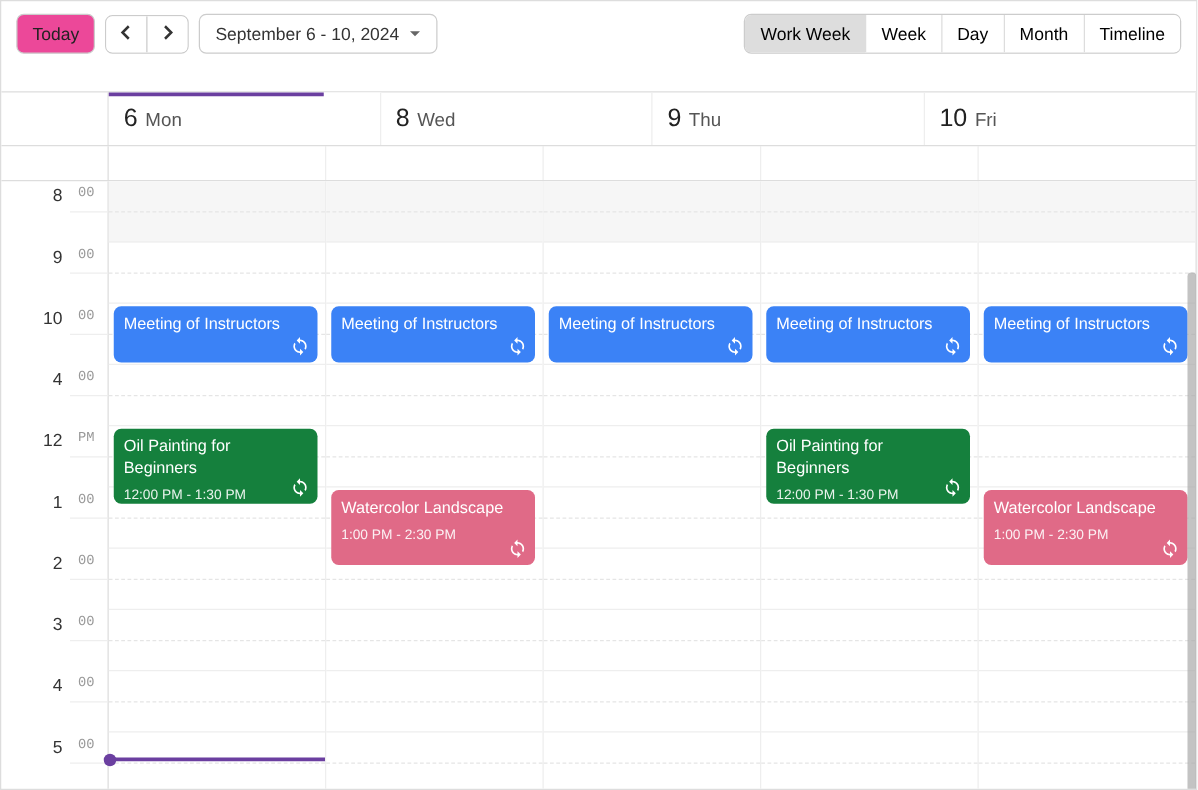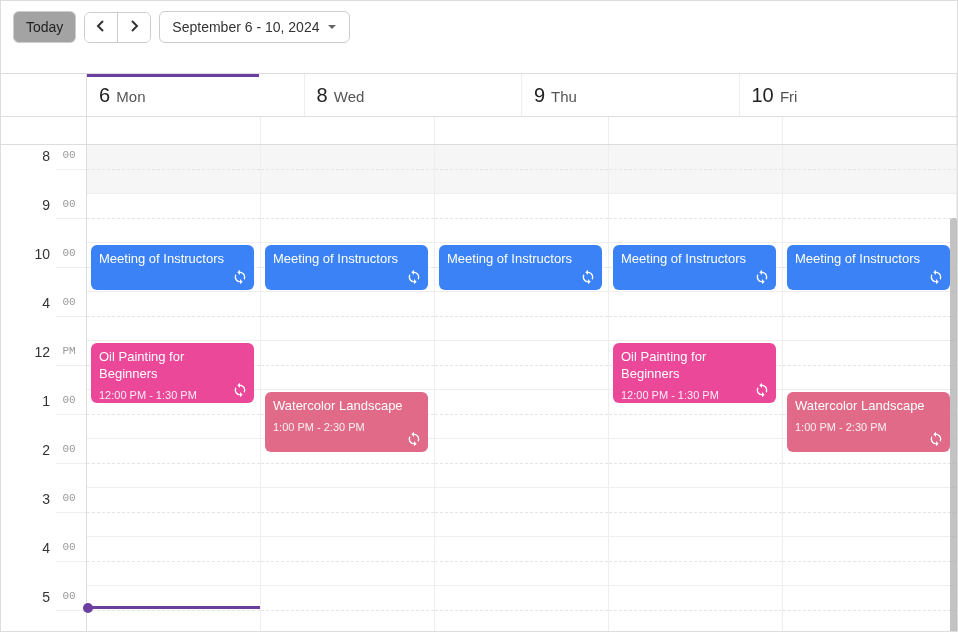--- a/index.html
+++ b/index.html
@@ -1,21 +1,21 @@
 <!DOCTYPE html>
 <html><head>
 <meta charset="utf-8">
 <style>
   * { box-sizing: border-box; margin: 0; padding: 0; }
   body { font-family: -apple-system, "Segoe UI", Arial, sans-serif; font-size: 14px; color: #333; background: #fff; }
   .wrap { width: 958px; height: 632px; border: 1px solid #ddd; position: relative; overflow: hidden; }
 
   .toolbar { display: flex; align-items: center; justify-content: space-between; padding: 10px 12px; }
   .t-left { display: flex; align-items: center; gap: 8px; }
-  .btn { border: 1px solid #ccc; background: #a3a3a3; border-radius: 6px; padding: 7px 12px; cursor: pointer; font-size: 14px; color: #222; }
+  .btn { border: 1px solid #ccc; background: #ec4899; border-radius: 6px; padding: 7px 12px; cursor: pointer; font-size: 14px; color: #222; }
   .nav-group { display: flex; border: 1px solid #ccc; border-radius: 6px; overflow: hidden; }
   .nav-btn { border: none; background: #fff; padding: 7px 10px; cursor: pointer; display: flex; align-items: center; }
   .nav-btn + .nav-btn { border-left: 1px solid #ccc; }
   .date-picker { display: flex; align-items: center; gap: 8px; border: 1px solid #ccc; border-radius: 6px; padding: 7px 12px; cursor: pointer; }
   .t-right { display: flex; border: 1px solid #ccc; border-radius: 6px; overflow: hidden; }
   .view-btn { border: none; background: #fff; padding: 7px 12px; cursor: pointer; font-size: 14px; }
   .view-btn + .view-btn { border-left: 1px solid #ddd; }
   .view-btn.active { background: #ddd; }
 
   .grid { position: relative; height: 576px; margin-top: 20px; }
@@ -42,21 +42,21 @@
   .slot::after { content: ""; position: absolute; left: 0; right: 0; top: 24px; border-top: 1px dashed #e5e5e5; }
   .slot.shade { background: #f6f6f6; }
 
   .event { position: absolute; left: 4px; right: 6px; border-radius: 6px; color: #fff; padding: 6px 8px 4px 8px; font-size: 13px; line-height: 1.3; overflow: hidden; }
   .event .title { font-weight: 500; margin-bottom: 4px; display: block; }
   .event .time { font-size: 11px; opacity: 0.9; }
   .recur { position: absolute; right: 6px; bottom: 5px; width: 16px; height: 16px; }
   .recur svg { width: 16px; height: 16px; fill: #fff; }
 
   .blue { background: #3b82f6; }
-  .purple { background: #ec4899; }
+  .purple { background: #15803d; }
   .pink { background: #e06a87; }
 
   .scrollbar-fake { position: absolute; right: 0; top: 73px; bottom: 0; width: 7px; background: #aaa; border-radius: 3px; opacity: 0.7; }
 
   .today-line { position: absolute; left: 0; right: 0; border-top: 3px solid #6b3fa0; pointer-events: none; }
   .today-dot { position: absolute; left: -4px; top: -6px; width: 10px; height: 10px; background: #6b3fa0; border-radius: 50%; }
 
   svg.chev { width: 12px; height: 12px; fill: none; stroke: #333; stroke-width: 2; }
   svg.caret { width: 10px; height: 10px; fill: #666; }
 </style>
@@ -80,20 +80,27 @@
               </svg></span>
         </button>
       </div>
       <div class="date-picker">
         <span>September 6 - 10, 2024</span>
         <span><svg class="caret" viewBox="0 0 10 10">
               <path d="M1 3 L5 7 L9 3 Z"></path>
             </svg></span>
       </div>
     </div>
+    <div class="t-right" id="view-switcher">
+        <button class="view-btn active">Work Week</button>
+        <button class="view-btn">Week</button>
+        <button class="view-btn">Day</button>
+        <button class="view-btn">Month</button>
+        <button class="view-btn">Timeline</button>
+      </div>
   </div>
 
   <div class="grid">
     <div class="head-row" id="head-row" style="position:relative;">
       <div class="today-strip"></div>
       <div class="time-col-head"></div>
     <div class="day-head today-head"><span class="num">6</span> <span>Mon</span></div>
         <div class="day-head"><span class="num">8</span> <span>Wed</span></div>
         <div class="day-head"><span class="num">9</span> <span>Thu</span></div>
         <div class="day-head"><span class="num">10</span> <span>Fri</span></div>

